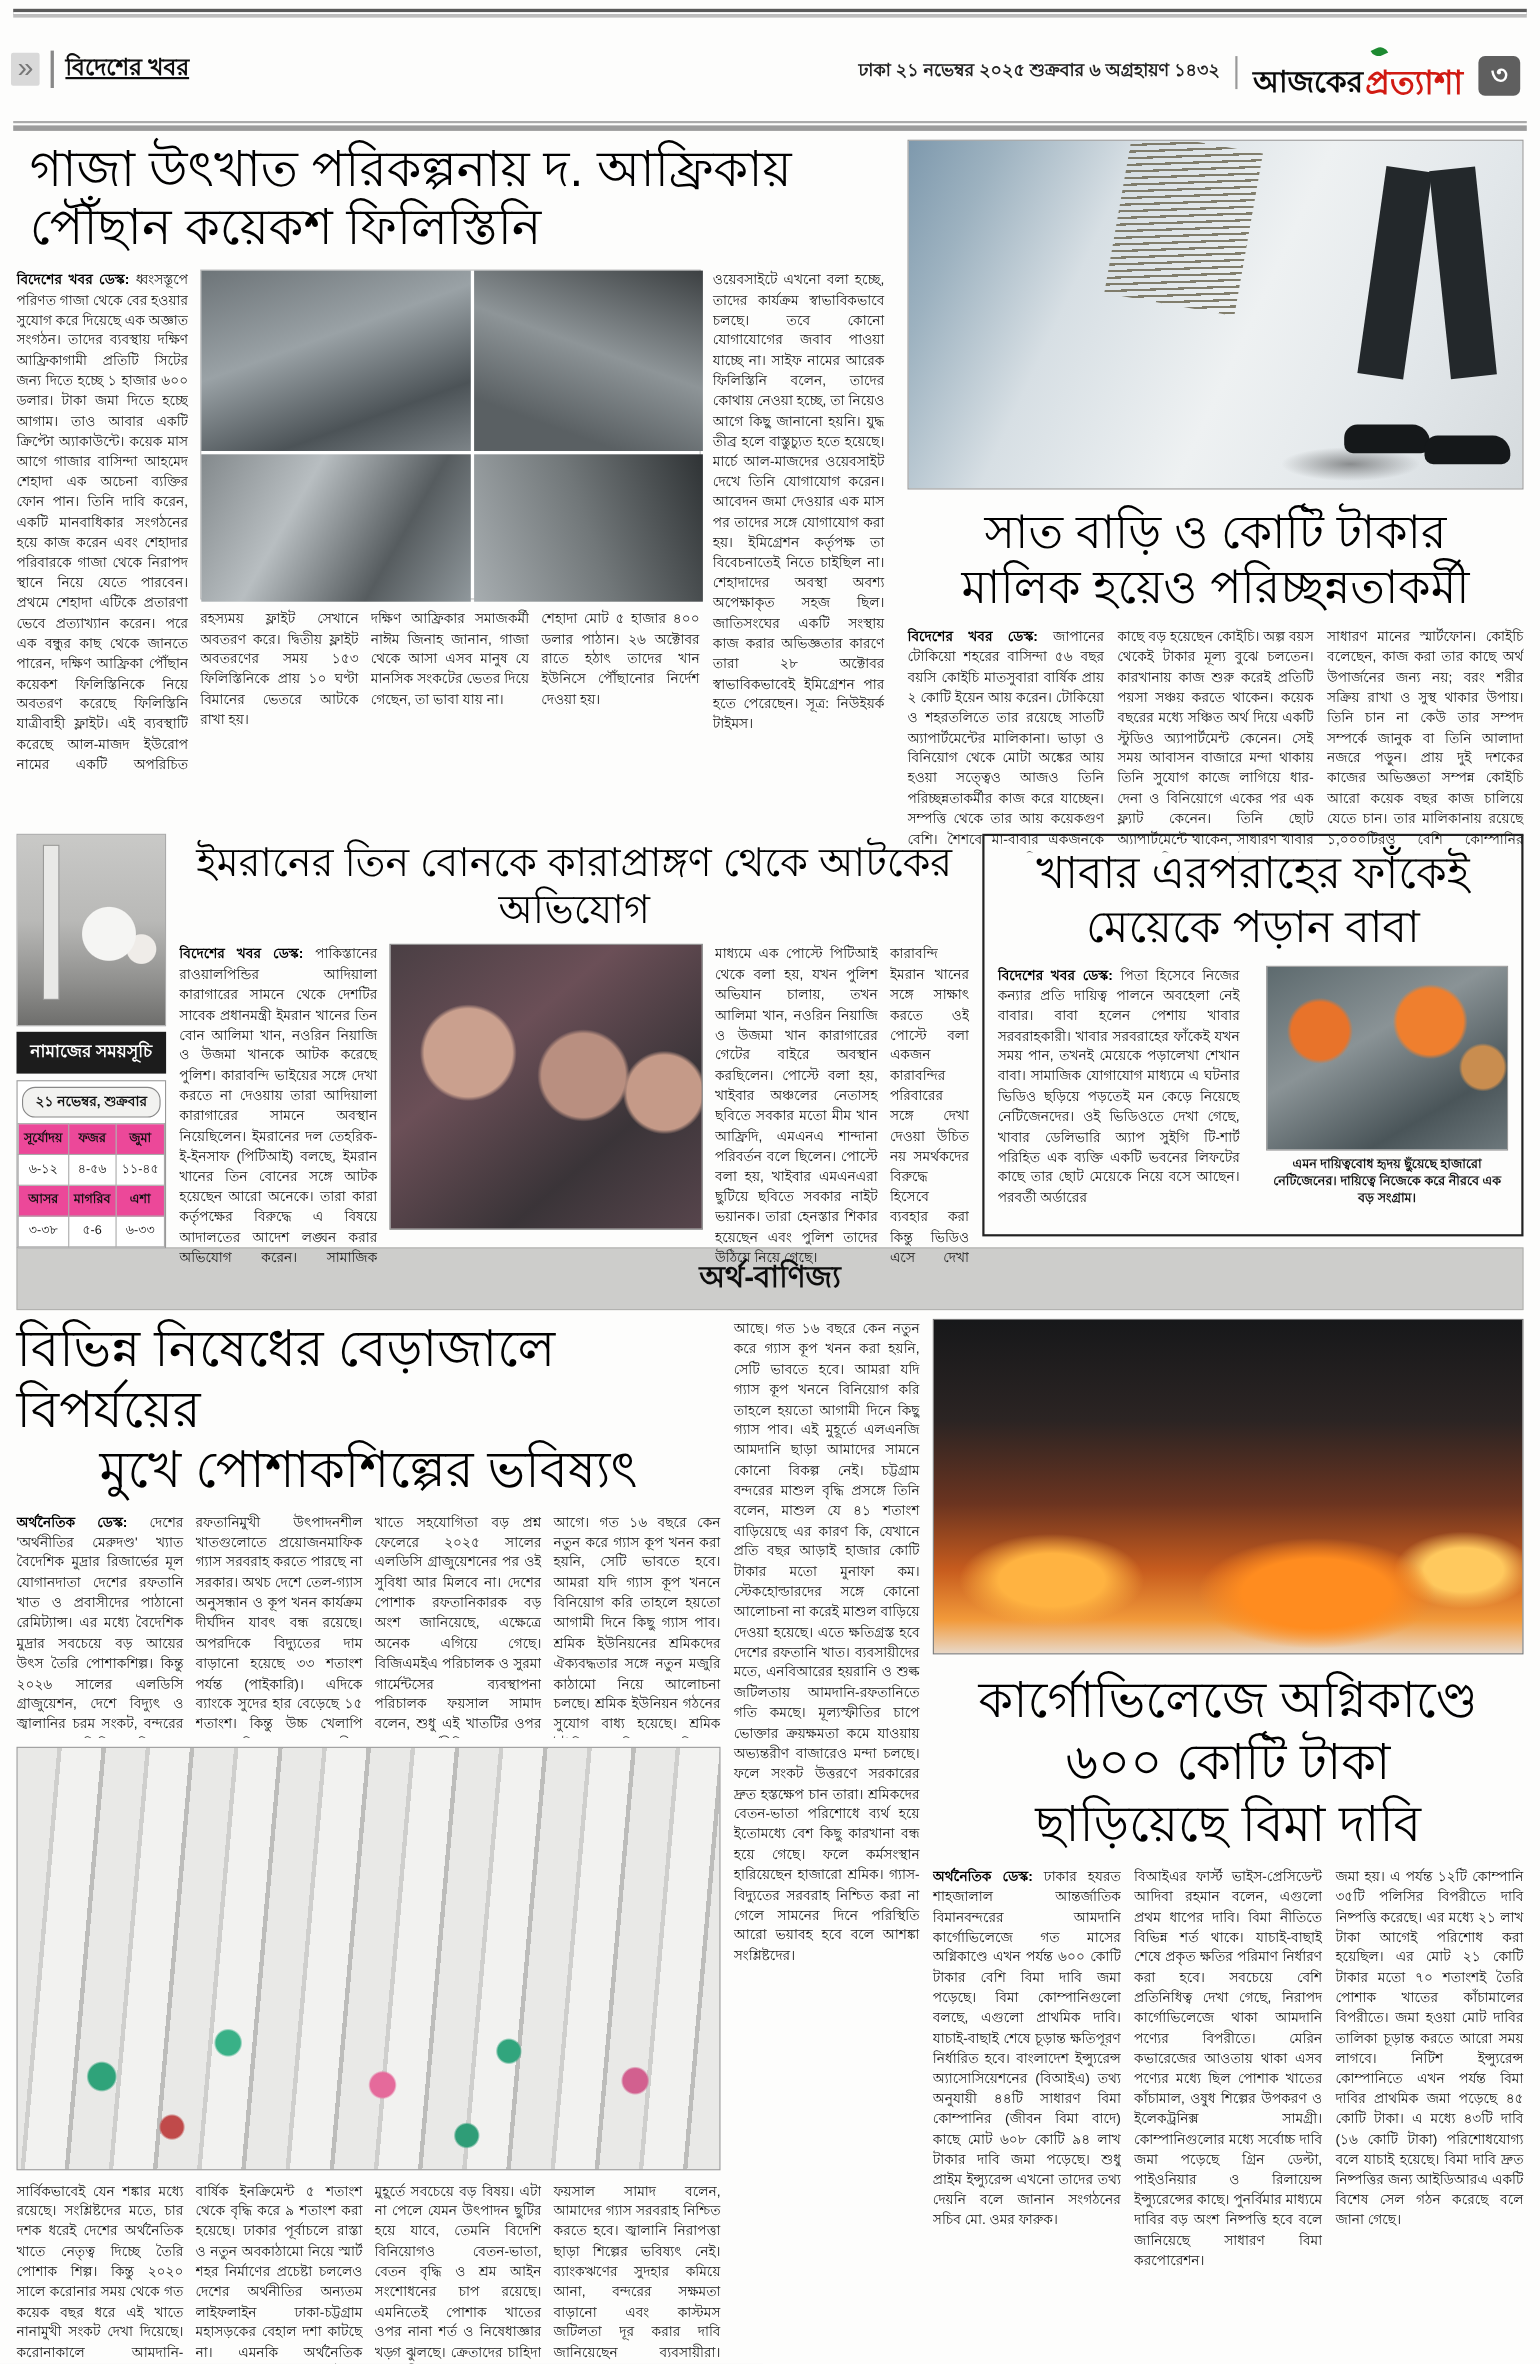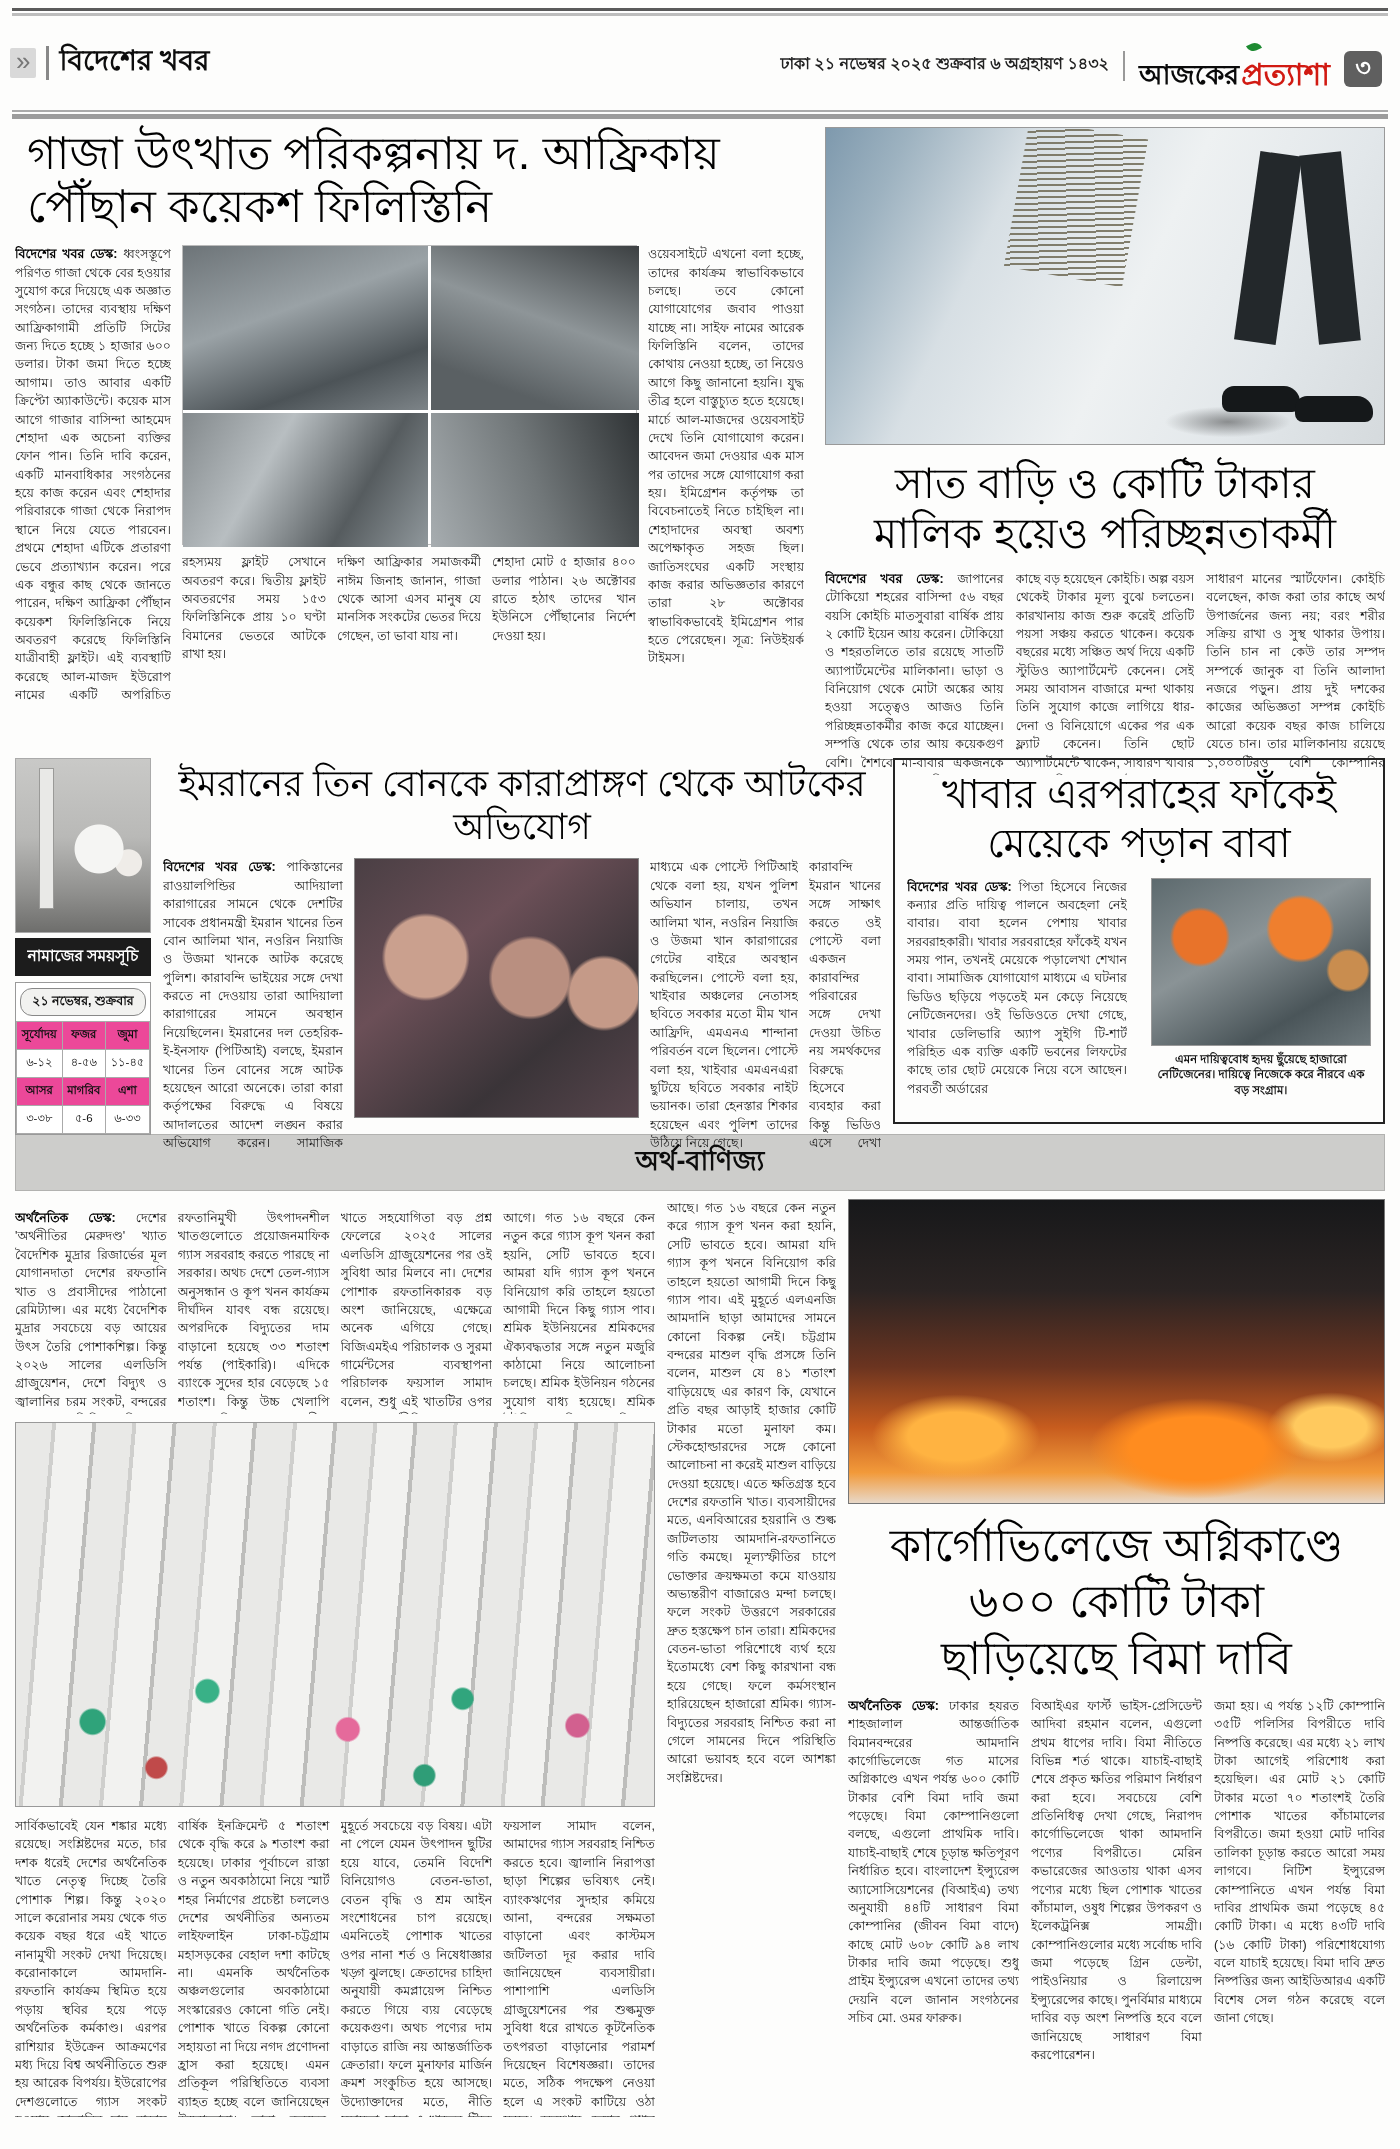--- a/index.html
+++ b/index.html
@@ -6,21 +6,21 @@
   html,body { background:#e8e8e8; }
   body { width:1400px; height:2149px; margin:0 auto; font-family:"Liberation Sans","DejaVu Sans",sans-serif; color:#111; }
   .page { width:1400px; height:2149px; background:#fdfdfc; overflow:hidden; position:relative; }
 
   
   .toprule { height:5px; background:#5a5a5a; margin:8px 12px 0 12px; border-bottom:2px solid #fff; box-shadow:0 3px 0 #bdbdbd; }
   .masthead { display:flex; align-items:center; justify-content:space-between; padding:10px 18px 6px 10px; }
   .mh-left { display:flex; align-items:center; gap:10px; }
   .nav-ico { font-size:26px; color:#777; background:#d9d9d9; padding:0 6px 4px 6px; line-height:1; border-radius:2px; }
   .mh-bar { width:3px; height:34px; background:#888; }
-  .section-name { font-size:28px; font-weight:bold; color:#0d0d0d; }
+  .section-name { font-size:21px; font-weight:bold; color:#0d0d0d;text-decoration:underline; }
   .mh-right { display:flex; gap:14px;margin-top:28px; }
   .dateline { font-size:16px; font-weight:bold; color:#222; }
   .mh-bar2 { width:2px; height:30px; background:#999; }
   .paper-logo { display:flex; align-items:center; font-weight:bold; position:relative; }
   .logo-black { font-size:27px; color:#0a0a0a; letter-spacing:0; }
   .logo-red { font-size:30px; color:#d11a12; margin-left:2px; position:relative; }
   .leaf { position:absolute; top:-8px; left:6px; width:14px; height:8px; background:#1d8a31; border-radius:0 10px 0 10px; transform:rotate(-25deg); }
   .page-badge { width:38px; height:36px; background:#5f5f5f; color:#fff; font-size:24px; font-weight:bold; display:flex; align-items:center; justify-content:center; border-radius:6px; }
   .hrule { height:2px; background:#aaa; margin:2px 12px 0 12px; }
   .hrule2 { height:5px; background:#9c9c9c; margin:2px 12px 8px 12px; }
@@ -268,20 +268,24 @@
         </div>
       </div>
     </aside>
   </section>
 
   <div class="section-bar">অর্থ-বাণিজ্য</div>
 
   <section class="band3">
 
     <div class="b3-left">
+      <h1 class="hl">
+        <span>বিভিন্ন নিষেধের বেড়াজালে বিপর্যয়ের</span>
+        <span class="l2">মুখে পোশাকশিল্পের ভবিষ্যৎ</span>
+      </h1>
       <div class="b3c row1">
         <div class="txt"><b>অর্থনৈতিক ডেস্ক:</b> <span>দেশের 'অর্থনীতির মেরুদণ্ড' খ্যাত বৈদেশিক মুদ্রার রিজার্ভের মূল যোগানদাতা দেশের রফতানি খাত ও প্রবাসীদের পাঠানো রেমিট্যান্স। এর মধ্যে বৈদেশিক মুদ্রার সবচেয়ে বড় আয়ের উৎস তৈরি পোশাকশিল্প। কিন্তু ২০২৬ সালের এলডিসি গ্রাজুয়েশন, দেশে বিদ্যুৎ ও জ্বালানির চরম সংকট, বন্দরের মাশুল মাত্রাতিরিক্ত বৃদ্ধি এবং মূল্যস্ফীতি ও আন্তর্জাতিক শ্রম সংস্থার বিভিন্ন বিধিনিষেধে খাতটির ভবিষ্যৎ বিপর্যয়ের মুখে। গত চার দশকেও পোশাক খাতের সমান্তরালে কোনো রফতানিযোগ্য শিল্প খাত গড়ে উঠতে না পারায় দেশের অর্থনীতি</span></div>
         <div class="txt">রফতানিমুখী উৎপাদনশীল খাতগুলোতে প্রয়োজনমাফিক গ্যাস সরবরাহ করতে পারছে না সরকার। অথচ দেশে তেল-গ্যাস অনুসন্ধান ও কূপ খনন কার্যক্রম দীর্ঘদিন যাবৎ বন্ধ রয়েছে। অপরদিকে বিদ্যুতের দাম বাড়ানো হয়েছে ৩৩ শতাংশ পর্যন্ত (পাইকারি)। এদিকে ব্যাংকে সুদের হার বেড়েছে ১৫ শতাংশ। কিন্তু উচ্চ খেলাপি ঋণ, শ্রেণিভুক্ত ঋণ সময়সীমা ৯০ দিনে কমিয়ে আনা ইত্যাদির কারণে ব্যাংক থেকেও পুরো সহযোগিতা পাচ্ছেন না ব্যবসায়ীরা। এরই মধ্যে ২০২৩ সালে শ্রমিকদের বেতন ৫৬ শতাংশ বাড়ানো হয়েছে এবং ২০২৪ সালে</div>
         <div class="txt">খাতে সহযোগিতা বড় প্রশ্ন ফেলেরে ২০২৫ সালের এলডিসি গ্রাজুয়েশনের পর ওই সুবিধা আর মিলবে না। দেশের পোশাক রফতানিকারক বড় অংশ জানিয়েছে, এক্ষেত্রে অনেক এগিয়ে গেছে। বিজিএমইএ পরিচালক ও সুরমা গার্মেন্টসের ব্যবস্থাপনা পরিচালক ফয়সাল সামাদ বলেন, শুধু এই খাতটির ওপর দেশের অর্থনীতির ৬০ থেকে ৮০ শতাংশ কোনো না কোনোভাবে জড়িত। তাই এর পরিচর্যা করাও আমাদের সকলের দায়িত্ব। গ্যাস-বিদ্যুৎ আমাদের এই</div>
         <div class="txt">আগে। গত ১৬ বছরে কেন নতুন করে গ্যাস কূপ খনন করা হয়নি, সেটি ভাবতে হবে। আমরা যদি গ্যাস কূপ খননে বিনিয়োগ করি তাহলে হয়তো আগামী দিনে কিছু গ্যাস পাব। শ্রমিক ইউনিয়নের শ্রমিকদের ঐক্যবদ্ধতার সঙ্গে নতুন মজুরি কাঠামো নিয়ে আলোচনা চলছে। শ্রমিক ইউনিয়ন গঠনের সুযোগ বাধ্য হয়েছে। শ্রমিক ইউনিয়নে শ্রমিকদের ক্ষতিপূরণ দ্বিগুণ করার পরিকল্পনা চলছে। নিষেধাজ্ঞা বাইরে চলে যাচ্ছে।</div>
       </div>
       <div class="factory-photo"></div>
       <div class="b3c row2">
         <div class="txt">সার্বিকভাবেই যেন শঙ্কার মধ্যে রয়েছে। সংশ্লিষ্টদের মতে, চার দশক ধরেই দেশের অর্থনৈতিক খাতে নেতৃত্ব দিচ্ছে তৈরি পোশাক শিল্প। কিন্তু ২০২০ সালে করোনার সময় থেকে গত কয়েক বছর ধরে এই খাতে নানামুখী সংকট দেখা দিয়েছে। করোনাকালে আমদানি-রফতানি কার্যক্রম স্থিমিত হয়ে পড়ায় স্থবির হয়ে পড়ে অর্থনৈতিক কর্মকাণ্ড। এরপর রাশিয়ার ইউক্রেন আক্রমণের মধ্য দিয়ে বিশ্ব অর্থনীতিতে শুরু হয় আরেক বিপর্যয়। ইউরোপের দেশগুলোতে গ্যাস সংকট হওয়ায় জ্বালানির দাম বাড়ায় ১৪০ শতাংশ। বিদ্যুতের দাম বাড়ানো হয় ৩৩ শতাংশ। এরপর শিল্পের গ্যাসের দাম বাড়ে ৪০ শতাংশ আবার ক্যাপাসিটি চার্জ বাড়ানো হয়েছে।</div>
         <div class="txt">বার্ষিক ইনক্রিমেন্ট ৫ শতাংশ থেকে বৃদ্ধি করে ৯ শতাংশ করা হয়েছে। ঢাকার পূর্বাচলে রাস্তা ও নতুন অবকাঠামো নিয়ে স্মার্ট শহর নির্মাণের প্রচেষ্টা চললেও দেশের অর্থনীতির অন্যতম লাইফলাইন ঢাকা-চট্টগ্রাম মহাসড়কের বেহাল দশা কাটছে না। এমনকি অর্থনৈতিক অঞ্চলগুলোর অবকাঠামো সংস্কারেরও কোনো গতি নেই। পোশাক খাতে বিকল্প কোনো সহায়তা না দিয়ে নগদ প্রণোদনা হ্রাস করা হয়েছে। এমন প্রতিকূল পরিস্থিতিতে ব্যবসা ব্যাহত হচ্ছে বলে জানিয়েছেন উদ্যোক্তারা। তারা বলছেন, শিল্প-কারখানাগুলোতে গ্যাস ও বিদ্যুতের নিরবচ্ছিন্ন সরবরাহ এখন সবচেয়ে জরুরি। ২০২৩ সালের জুলাইতে দেশের রফতানি আয় দাঁড়ায় ১৪০ শতাংশে।</div>

